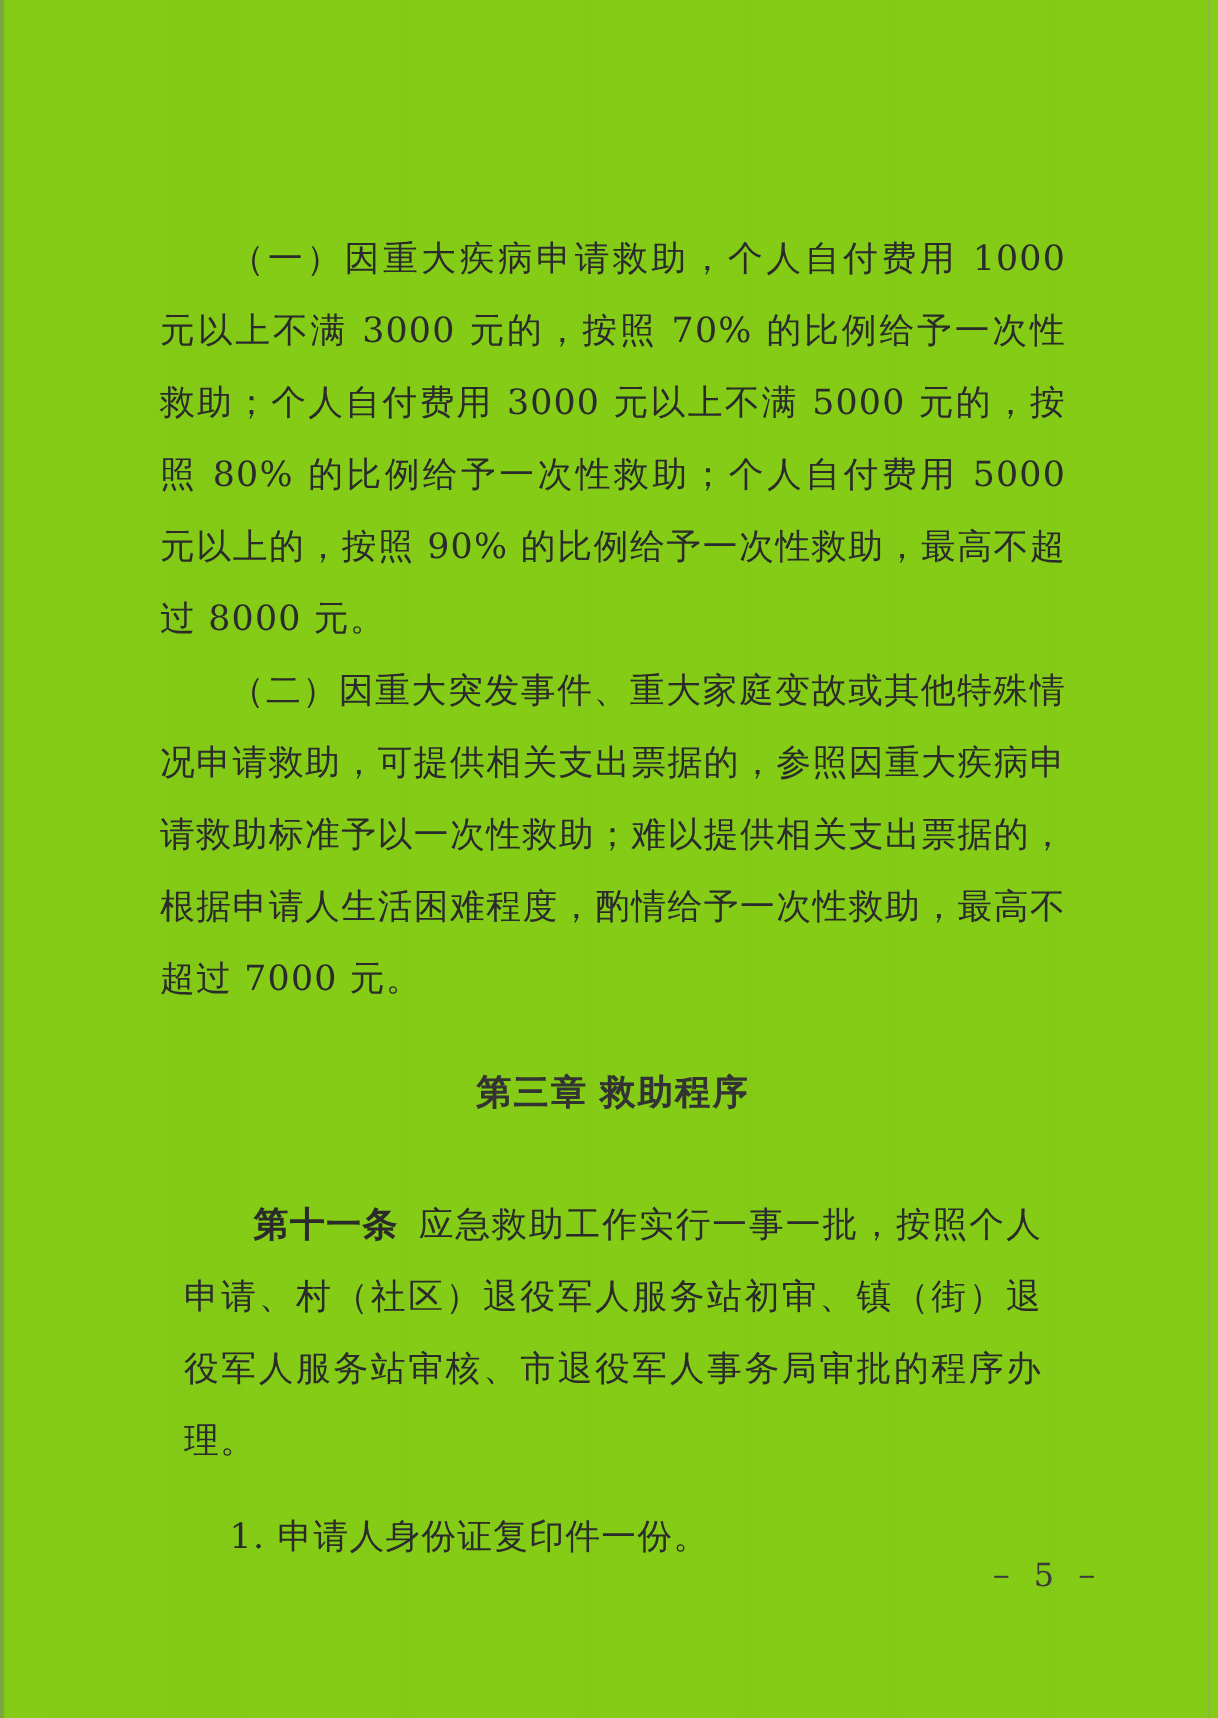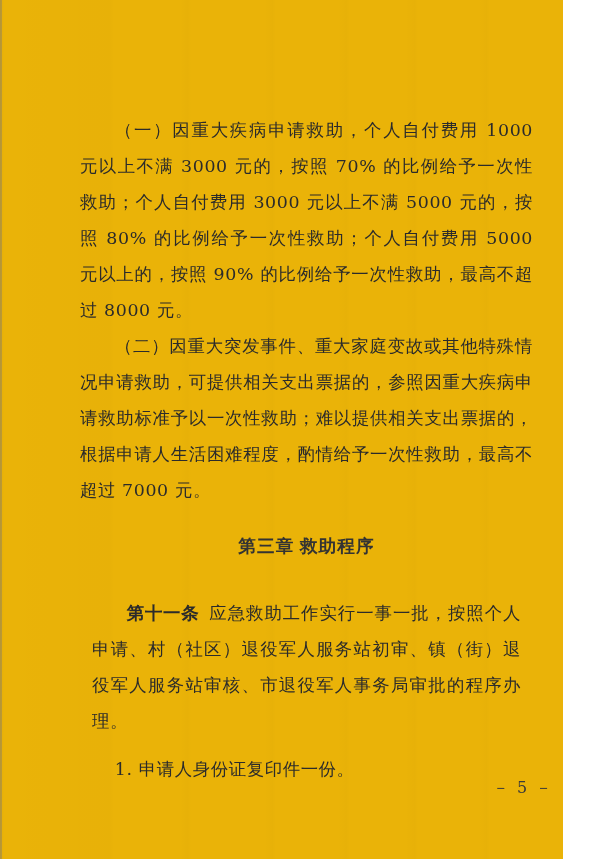--- a/index.html
+++ b/index.html
@@ -4,24 +4,24 @@
 <title>救助程序</title>
 <style>
   html, body {
     margin: 0;
     padding: 0;
     background: #ffffff;
   }
 
   #page {
     position: relative;
-    width: 563px;
+    width: 609px;
     height: 859px;
     margin: 0;
-    background: #eab308;
+    background: #84cc16;
     overflow: hidden;
     font-family: "DejaVu Serif", "Liberation Serif", serif;
     color: #2b2b2b;
     -webkit-font-smoothing: antialiased;
   }
 
   
   #scan-bands {
     position: absolute;
     inset: 0;
@@ -80,21 +80,21 @@
     text-justify: inter-ideograph;
     text-indent: 2em;
     letter-spacing: 0.6px;
     word-break: break-all;
   }
 
   .chapter-heading {
     margin: 0;
     padding-top: 20px;
     padding-bottom: 19px;
-    font-family: Liberation Serif, serif;
+    font-family: Liberation Sans, sans-serif;
     font-weight: bold;
     font-size: 17.6px;
     line-height: 36px;
     text-align: center;
     letter-spacing: 1.1px;
     color: #333333;
   }
 
   .article-para {
     margin: 12px;

